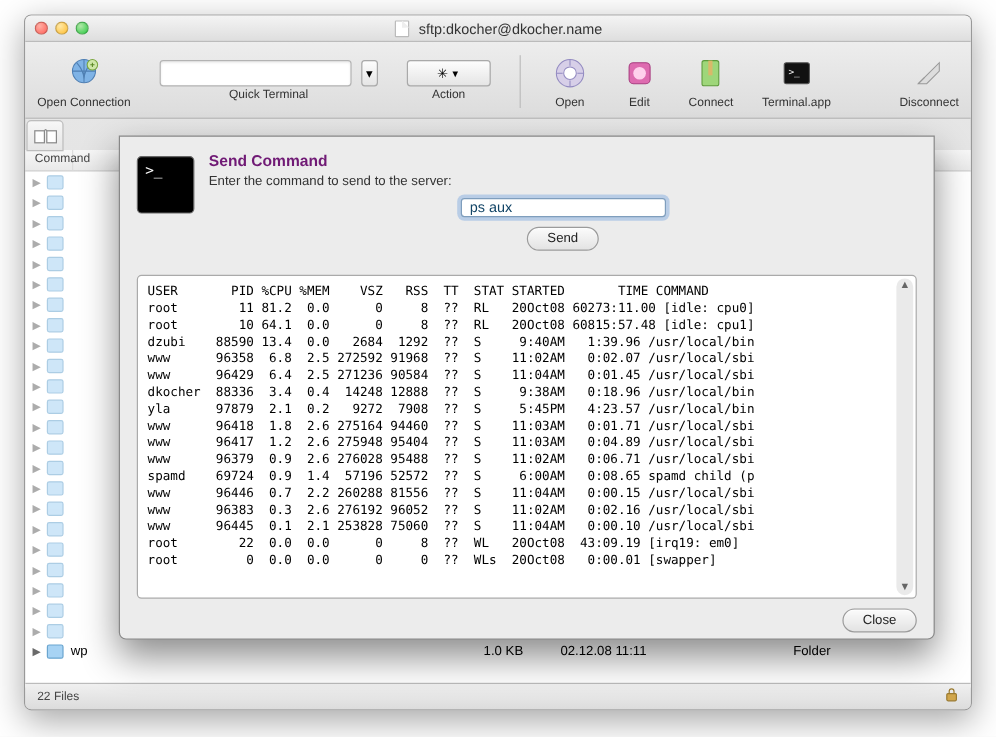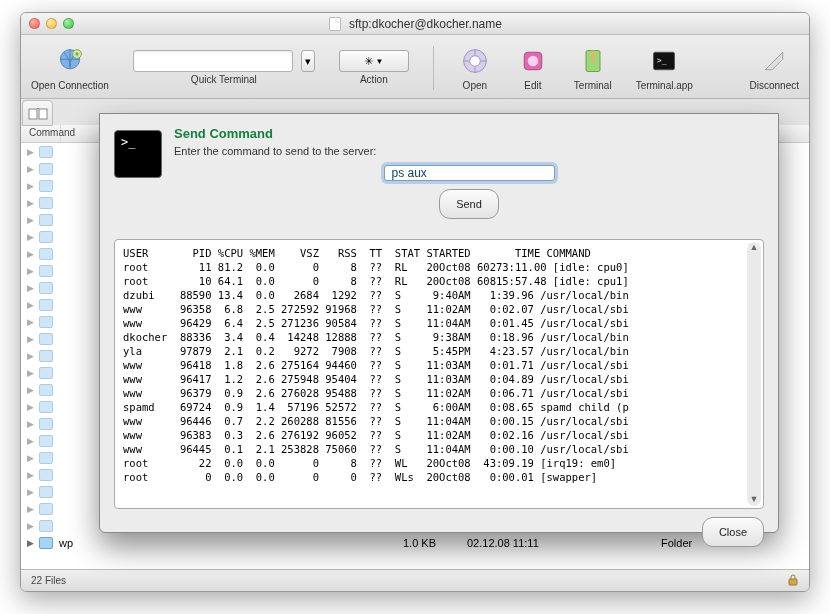--- a/index.html
+++ b/index.html
@@ -29,25 +29,25 @@
 .row{display:flex;align-items:center;height:17px;padding:0 6px;gap:4px;filter:blur(.3px);opacity:.55;}
 .row .tri{color:#6a6a6a;font-size:9px;width:8px;}
 .row .fi{width:14px;height:12px;background:#a7d3f4;border:1px solid #6aa5cf;border-radius:2px;margin-right:2px;}
 .row.nb{filter:none;opacity:1;}
 .statusbar{position:absolute;left:0;right:0;bottom:0;height:22px;background:linear-gradient(#f0f0f0,#dcdcdc);border-top:1px solid #bbb;display:flex;align-items:center;padding:0 10px;font-size:10px;color:#444;justify-content:space-between;}
 .sheet{position:absolute;left:78px;top:100px;width:680px;height:420px;background:#ececec;border:1px solid #888;border-radius:0 0 6px 6px;box-shadow:0 14px 30px rgba(0,0,0,.45);}
 .sheet-inner{padding:12px 14px 10px;display:flex;gap:12px;align-items:flex-start;}
 .termicon{width:48px;height:48px;background:#000;border:1px solid #666;border-radius:4px;position:relative;flex-shrink:0;margin-top:4px;}
 .termicon:before{content:">_";position:absolute;left:6px;top:4px;color:#fff;font-family:monospace;font-size:12px;}
 .sheetfields{flex:1;}
-.sheet h2{font-size:13px;font-weight:bold;color:#15803d;margin-bottom:4px;}
+.sheet h2{font-size:13px;font-weight:bold;color:#701a75;margin-bottom:4px;}
 .sheet p{font-size:11px;color:#333;margin-bottom:8px;}
 .cmdrow{display:flex;gap:8px;align-items:center;flex-direction:column;}
 .cmdinput{flex:1;height:22px;background:#fff;border:1px solid #7f9ebd;border-radius:3px;padding:0 7px;font-size:12px;color:#146;box-shadow:0 0 0 3px rgba(93,149,222,.35);}
-.aquabtn{height:30px;padding:0 16px;border-radius:11px;background:linear-gradient(#fbfbfb,#e3e3e3);border:1px solid #9b9b9b;font-size:11px;color:#222;box-shadow:0 1px 0 rgba(255,255,255,.6) inset;}
+.aquabtn{height:20px;padding:0 16px;border-radius:11px;background:linear-gradient(#fbfbfb,#e3e3e3);border:1px solid #9b9b9b;font-size:11px;color:#222;box-shadow:0 1px 0 rgba(255,255,255,.6) inset;}
 .output{margin:10px 14px 8px;background:#fff;border:1px solid #aaa;border-radius:4px;height:270px;overflow:hidden;position:relative;}
 .output pre{font-family:"Monaco","Menlo",monospace;font-size:10.5px;line-height:14px;padding:6px 8px;white-space:pre;color:#000;}
 .output .scroll{position:absolute;right:2px;top:2px;bottom:2px;width:14px;background:#eaeaea;border-radius:7px;display:flex;flex-direction:column;align-items:center;}
 .output .scroll .arrow{font-size:9px;color:#666;height:12px;}
 .sheetfoot{display:flex;justify-content:flex-end;padding:0 14px 10px;}
 .lock{width:12px;height:12px;}
 .bookpane{position:absolute;left:1px;top:87px;width:31px;height:26px;background:linear-gradient(#f7f7f7,#e6e6e6);border:1px solid #bdbdbd;border-radius:4px 4px 0 0;display:flex;align-items:center;justify-content:center;}
 </style>
 </head>
 <body>
@@ -129,21 +129,21 @@
 
     <div class="tbgroup">
       <div class="icons">
           <div class="tbbtn">
             <svg viewBox="0 0 32 32">
               <rect x="8" y="4" width="16" height="24" rx="2" fill="#9ed67a" stroke="#5d9a3b"></rect>
               <rect x="14" y="4" width="4" height="14" fill="#d9b86a"></rect>
             </svg>
           </div>
         </div>
-      <div class="tblabel">Terminal</div>
+      <div class="tblabel">Connect</div>
     </div>
 
     <div class="tbgroup">
       <div class="icons">
           <div class="tbbtn">
             <svg viewBox="0 0 32 32">
               <rect x="4" y="6" width="24" height="20" rx="2" fill="#111" stroke="#555"></rect>
               <text x="8" y="18" fill="#fff" font-size="9" font-family="monospace">&gt;_</text>
             </svg>
           </div>

